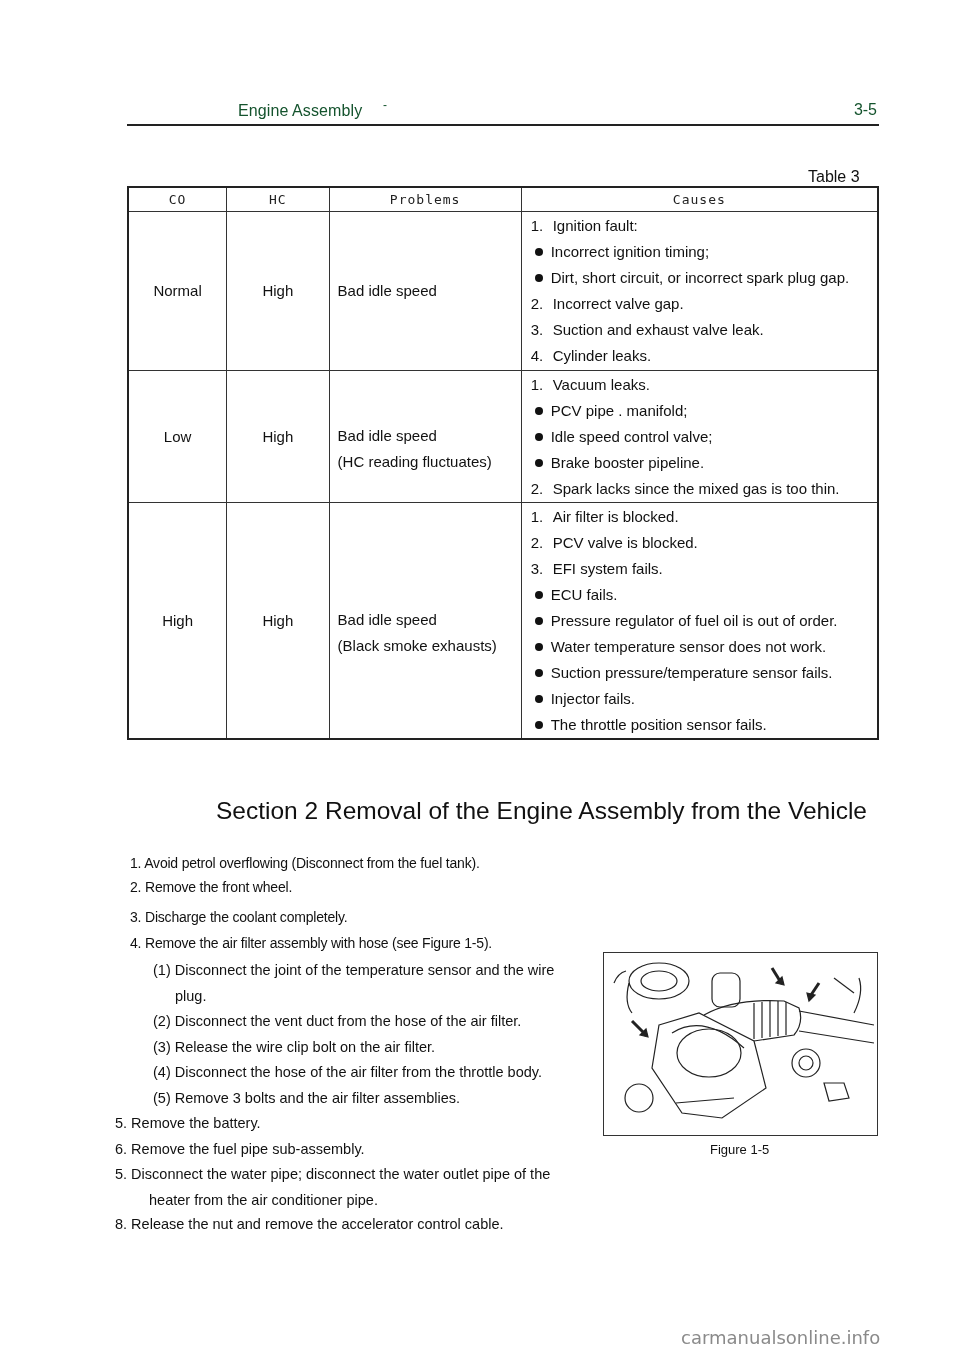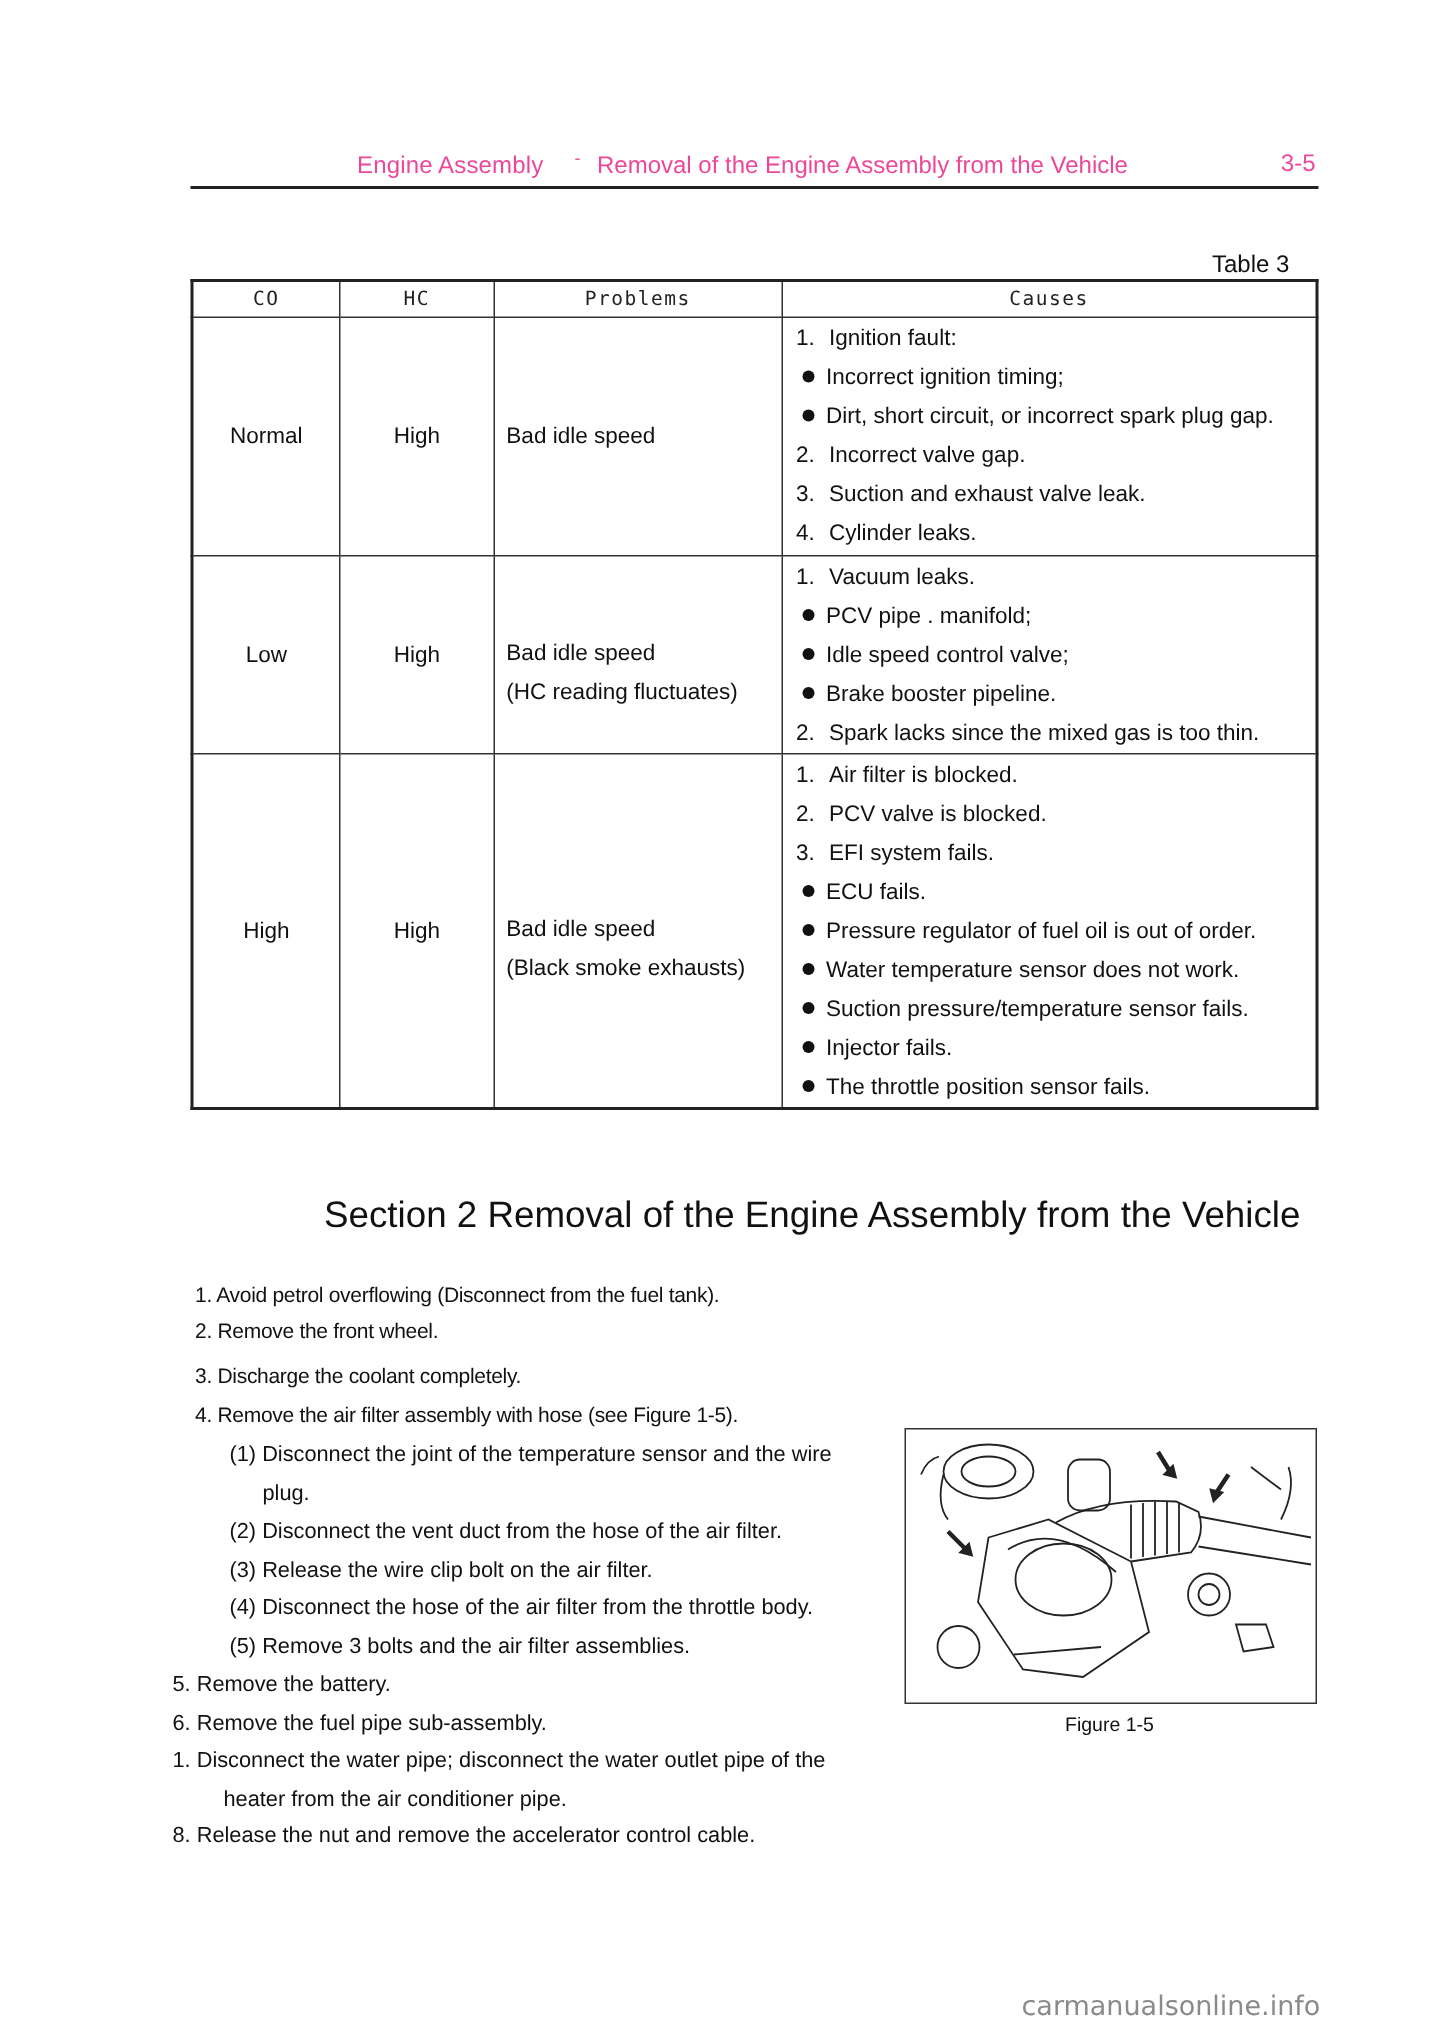--- a/index.html
+++ b/index.html
@@ -1,21 +1,21 @@
 <!DOCTYPE html>
 <html><head>
   <meta charset="utf-8">
   <style>
     * { margin: 0; padding: 0; box-sizing: border-box; }
     html, body { width: 960px; height: 1358px; background: #ffffff; overflow: hidden; }
     body { position: relative; font-family: "Liberation Sans", sans-serif; color: #111; }
 
     .running-header {
       position: absolute; left: 127px; top: 98px; width: 752px; height: 26px;
-      font-size: 16px; color: #ec4899;
+      font-size: 16px; color: #14532d;
     }
     .running-header .title { position: absolute; left: 111px; top: 4px; letter-spacing: 0.1px; }
     .running-header .sep { position: absolute; left: 256px; top: 0px; font-size: 12px; }
     .running-header .subtitle { position: absolute; left: 271px; top: 4px; }
     .running-header .pageno { position: absolute; right: 2px; top: 3px; }
     .header-rule {
       position: absolute; left: 127px; top: 124px; width: 752px; height: 2px; background: #222;
     }
 
     .table-caption {
@@ -60,21 +60,20 @@
       position: absolute; left: 681px; top: 1327px; font-size: 18px; color: #8a8a8a;
       font-family: "DejaVu Sans", sans-serif;
     }
   </style>
 </head>
 <body>
 
 <div class="running-header">
   <span class="title">Engine Assembly</span>
   <span class="sep">-</span>
-  <span class="subtitle">Removal of the Engine Assembly from the Vehicle</span>
   <span class="pageno">3-5</span>
 </div>
 <div class="header-rule"></div>
 
 <div class="table-caption">Table 3</div>
 
 <table class="diag">
   <colgroup>
     <col style="width:99px">
     <col style="width:103px">
@@ -150,21 +149,21 @@
     <div class="step narrow" style="top: 909px; left: 15px;">3. Discharge the coolant completely.</div>
     <div class="step narrow" style="top: 935px; left: 15px;">4. Remove the air filter assembly with hose (see Figure 1-5).</div>
     <div class="step" style="top: 962px; left: 38px;">(1) Disconnect the joint of the temperature sensor and the wire</div>
     <div class="step" style="top: 988px; left: 60px;">plug.</div>
     <div class="step" style="top: 1013px; left: 38px;">(2) Disconnect the vent duct from the hose of the air filter.</div>
     <div class="step" style="top: 1039px; left: 38px; text-align: center;">(3) Release the wire clip bolt on the air filter.</div>
     <div class="step" style="top: 1064px; left: 38px;">(4) Disconnect the hose of the air filter from the throttle body.</div>
     <div class="step" style="top: 1090px; left: 38px;">(5) Remove 3 bolts and the air filter assemblies.</div>
     <div class="step" style="top: 1115px; left: 0px;">5.  Remove the battery.</div>
     <div class="step" style="top: 1141px; left: 0px;">6.  Remove the fuel pipe sub-assembly.</div>
-    <div class="step" style="top: 1166px; left: 0px;">1.  Disconnect the water pipe; disconnect the water outlet pipe of the</div>
+    <div class="step" style="top: 1166px; left: 0px;">5.  Disconnect the water pipe; disconnect the water outlet pipe of the</div>
     <div class="step" style="top: 1192px; left: 34px;">heater from the air conditioner pipe.</div>
     <div class="step" style="top: 1175px; left: 0px; margin-top: 41px;">8.  Release the nut and remove the accelerator control cable.</div>
   </div>
 
 <div class="figure">
   <svg width="275" height="184" viewBox="0 0 275 184" fill="none" stroke="#222" stroke-width="1.2">
 
     <ellipse cx="55" cy="28" rx="30" ry="18"></ellipse>
     <ellipse cx="55" cy="28" rx="18" ry="10"></ellipse>
     <path d="M25 30 Q20 50 28 60"></path>

